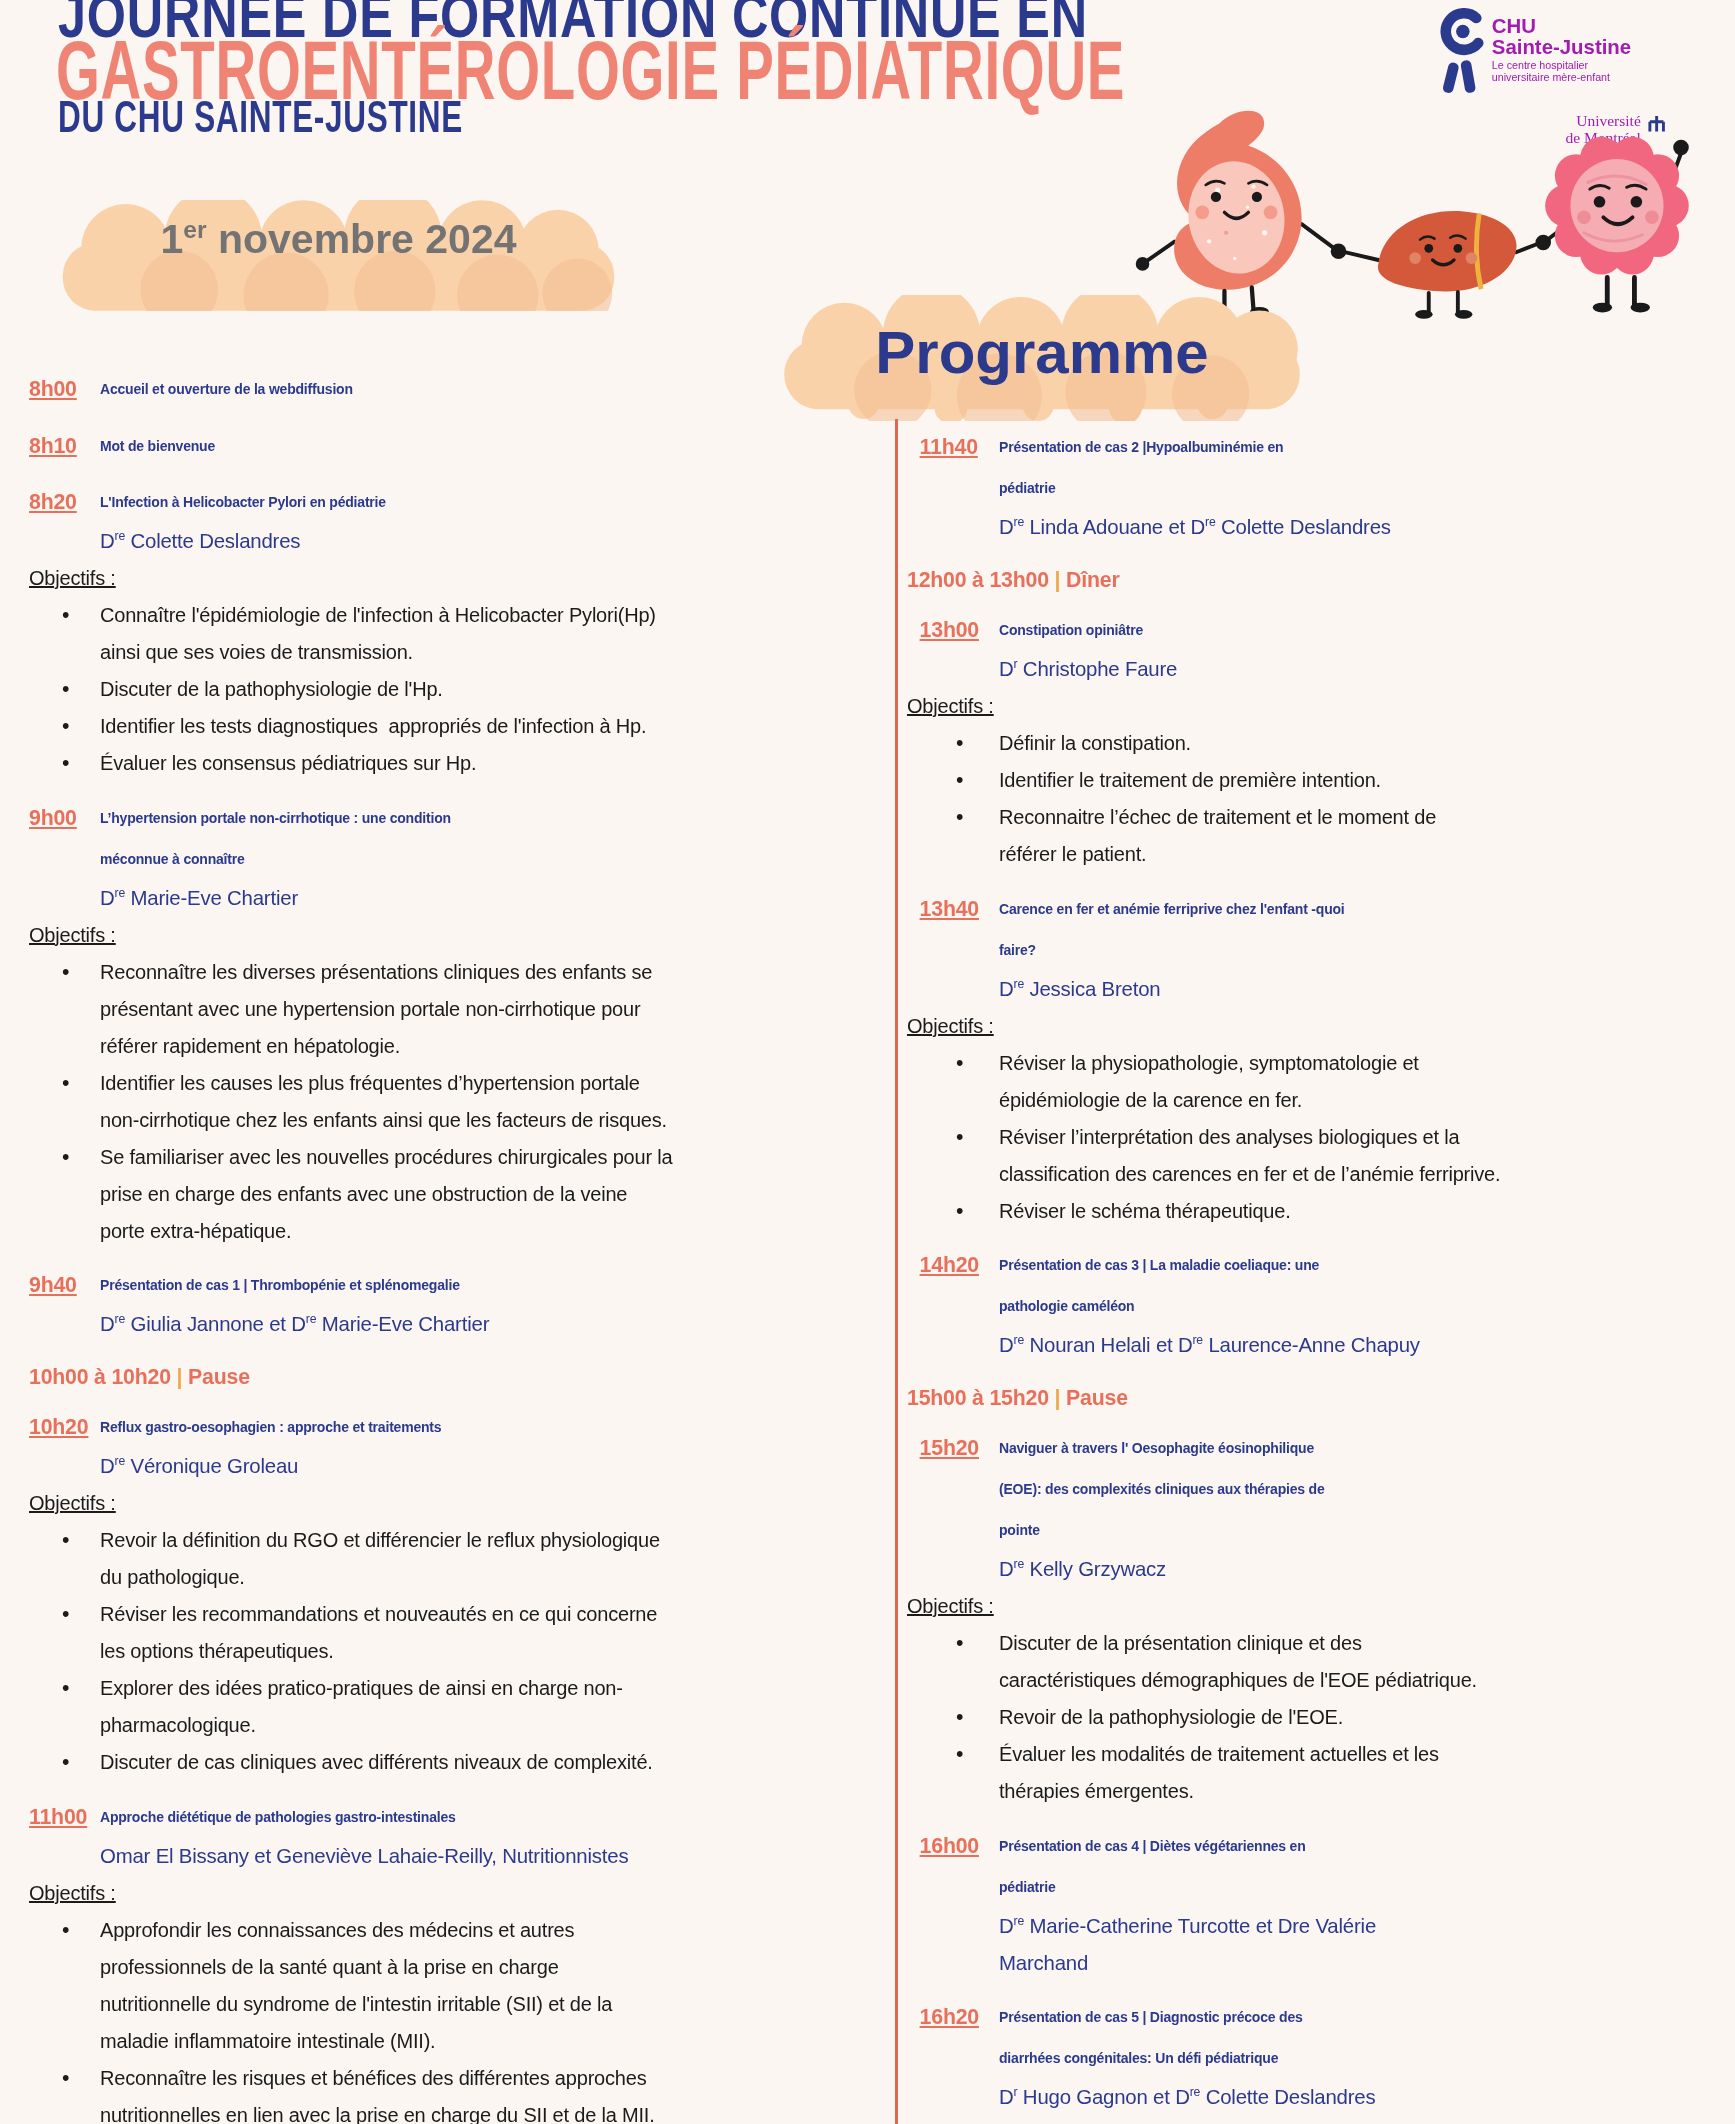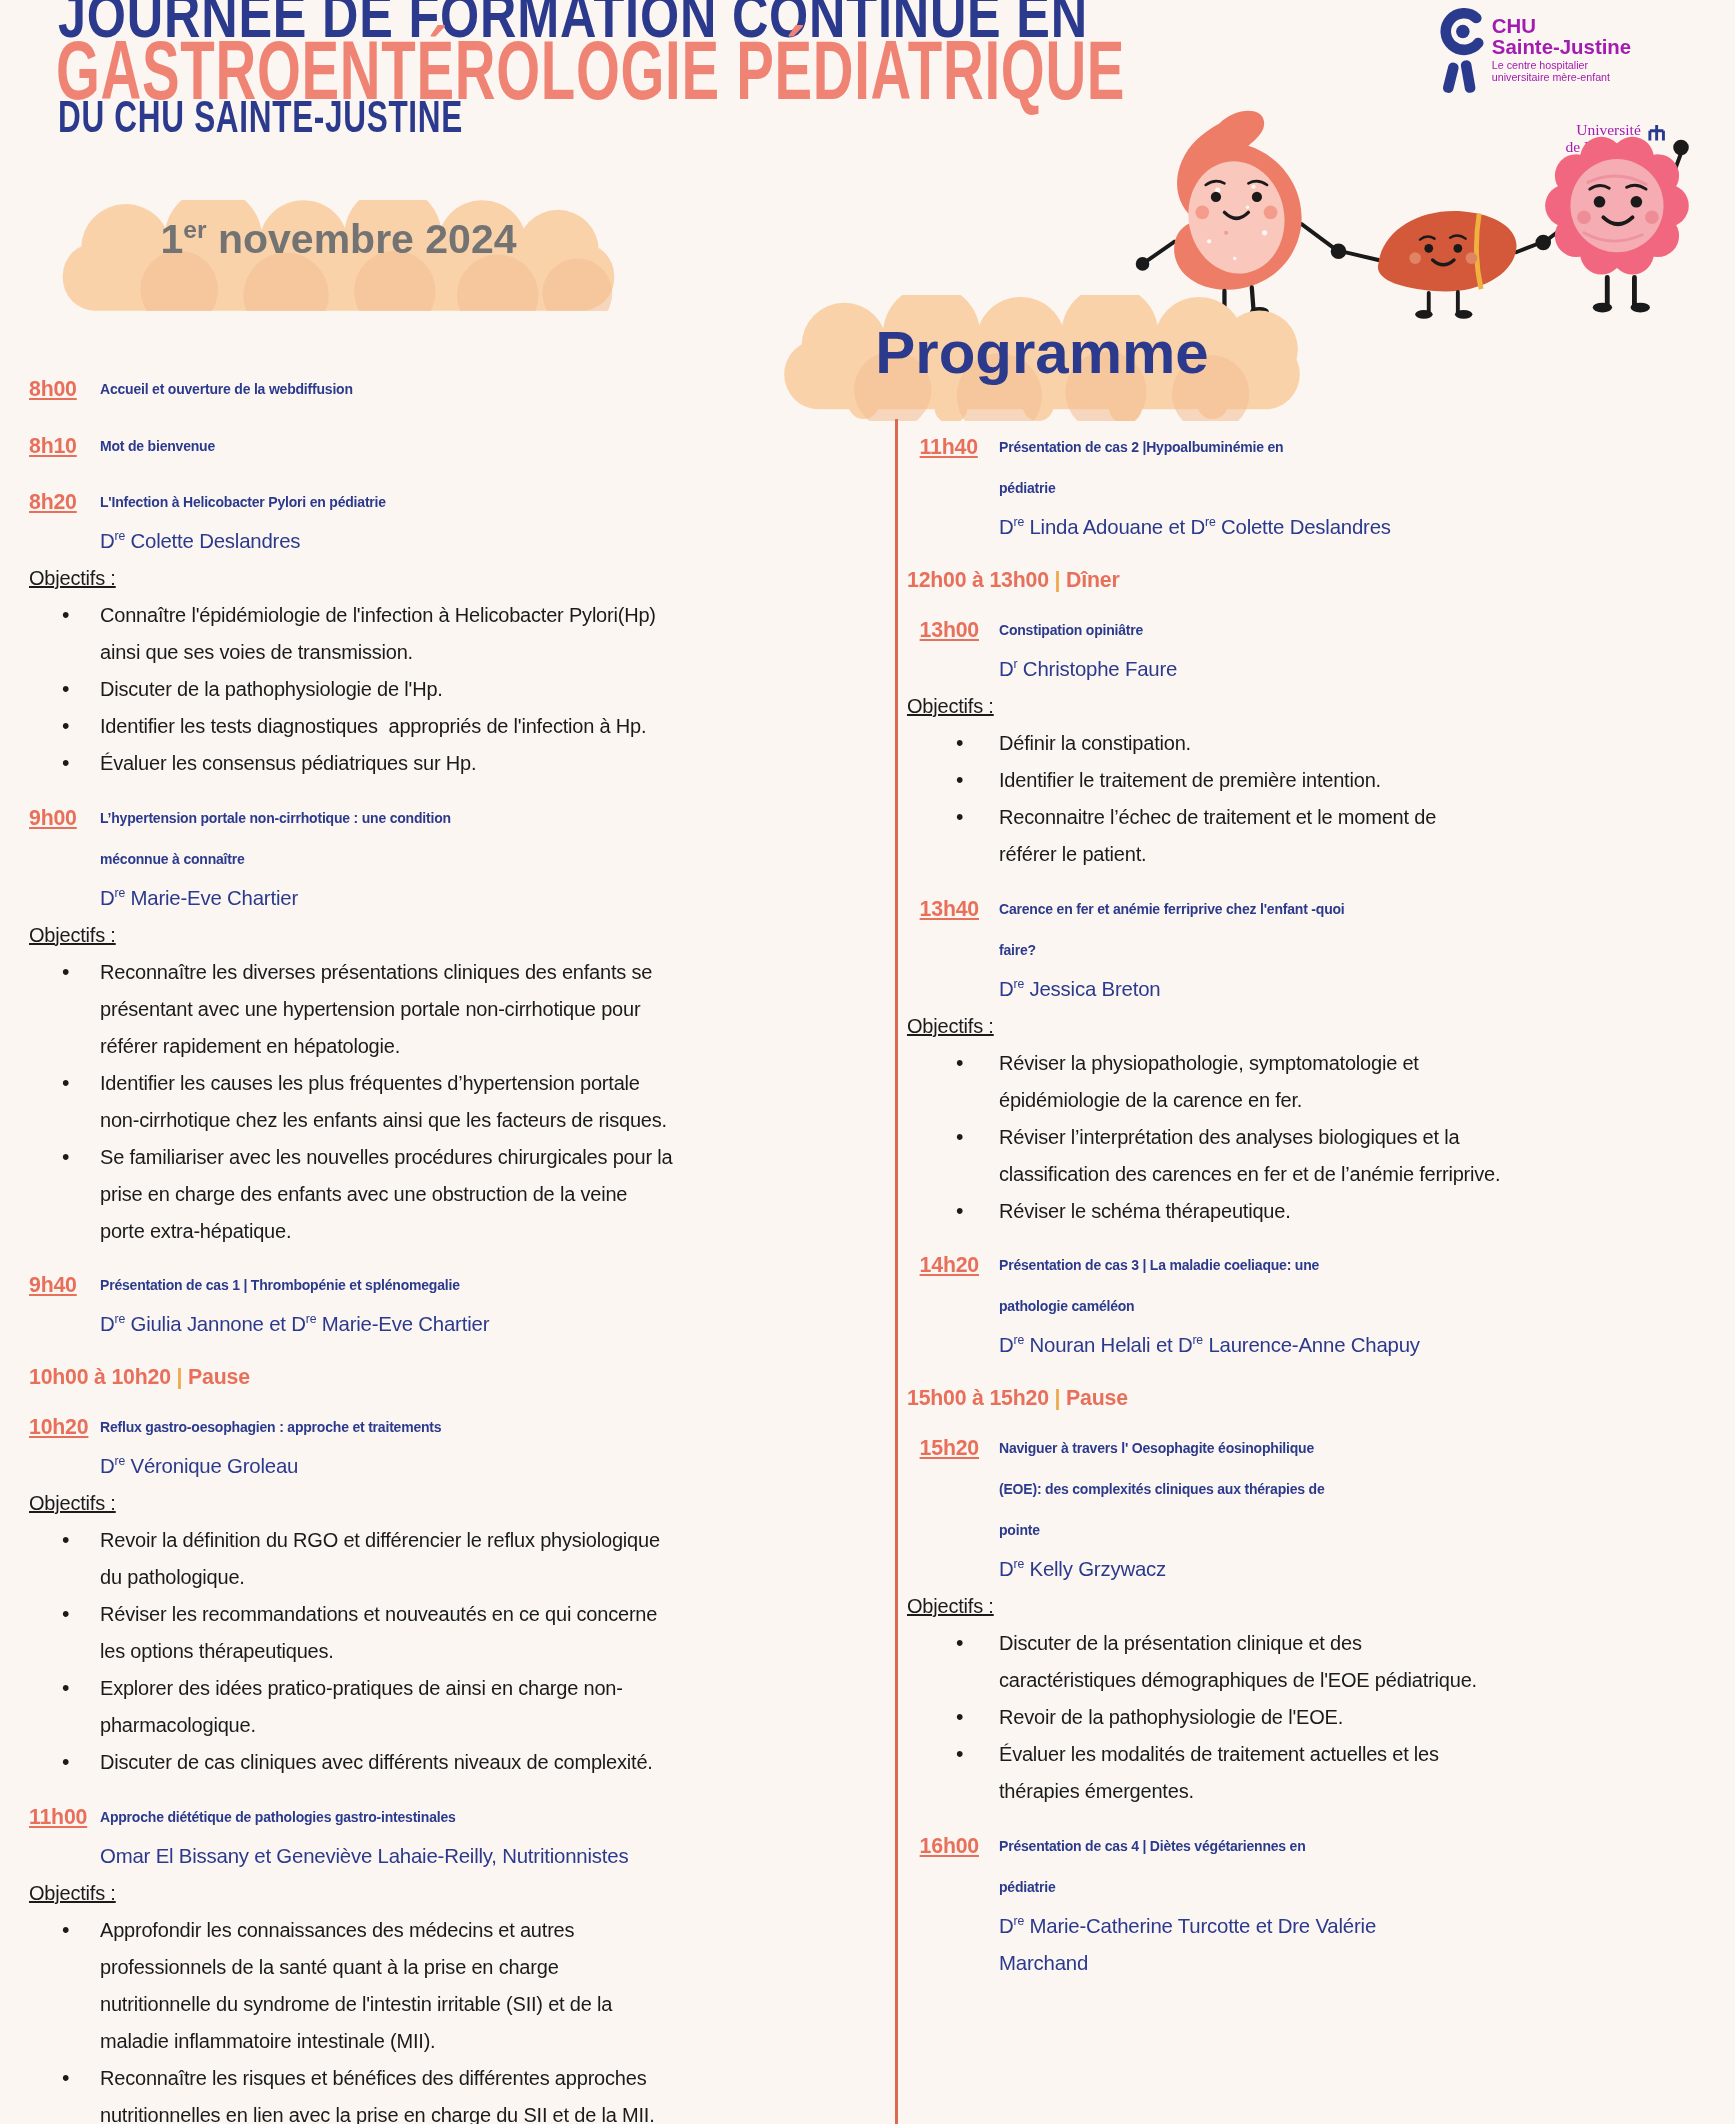--- a/index.html
+++ b/index.html
@@ -13,21 +13,21 @@
   .hdr-l3{position:absolute;left:58px;top:91px;font-size:45px;font-weight:bold;color:#2B3A8C;
           transform:scaleX(.70);transform-origin:left top;white-space:nowrap;letter-spacing:1px;}
   
   .logo-block{position:absolute;left:1434px;top:16px;width:291px;color:#a21caf;}
   .logo-row{display:flex;align-items:flex-start;}
   .chu-mark{margin-top:-7.8px;flex:none;}
   .logo-text{margin-left:7.8px;line-height:1.05;}
   .logo-chu{font-size:20.4px;font-weight:bold;}
   .logo-sj{font-size:20.4px;font-weight:bold;}
   .logo-tag{font-size:10.7px;line-height:1.15;}
-  .udem-row{display:flex;justify-content:flex-end;align-items:flex-start;margin-top:16px;padding-right:58px;}
+  .udem-row{display:flex;justify-content:flex-end;align-items:flex-start;margin-top:7px;padding-right:58px;}
   .udem-text{font-family:"Liberation Serif",serif;font-size:15.5px;line-height:1.1;text-align:right;}
   .udem-mark{margin-left:4.9px;margin-top:1px;}
   
   .date-cloud{position:absolute;left:53px;top:200px;width:571px;height:111px;}
   .date-text{position:absolute;left:0;right:0;top:16px;text-align:center;
              font-size:41px;font-weight:bold;color:#737373;}
   .programme-cloud{position:absolute;left:776px;top:295px;width:532px;height:126px;}
   .programme-text{position:absolute;left:0;right:0;top:23px;text-align:center;
              font-size:60px;font-weight:bold;color:#2B3A8C;}
   .mascots{position:absolute;left:1087px;top:97px;width:602px;height:228px;}
@@ -480,16 +480,26 @@
         <div class="session-head">
           <div class="time">16h00</div>
           <div class="head-body">
             <div class="title">Présentation de cas 4 | Diètes végétariennes en
 pédiatrie</div>
             <div class="speakers">D<sup>re</sup> Marie-Catherine Turcotte et Dre Valérie
 Marchand</div>
           </div>
         </div>
       </div>
+      <div class="session">
+        <div class="session-head">
+          <div class="time">16h20</div>
+          <div class="head-body">
+            <div class="title">Présentation de cas 5 | Diagnostic précoce des
+diarrhées congénitales: Un défi pédiatrique</div>
+            <div class="speakers">D<sup>r</sup> Hugo Gagnon et D<sup>re</sup> Colette Deslandres</div>
+          </div>
+        </div>
+      </div>
     </div>
 
 </div>
 
 
 </body></html>

